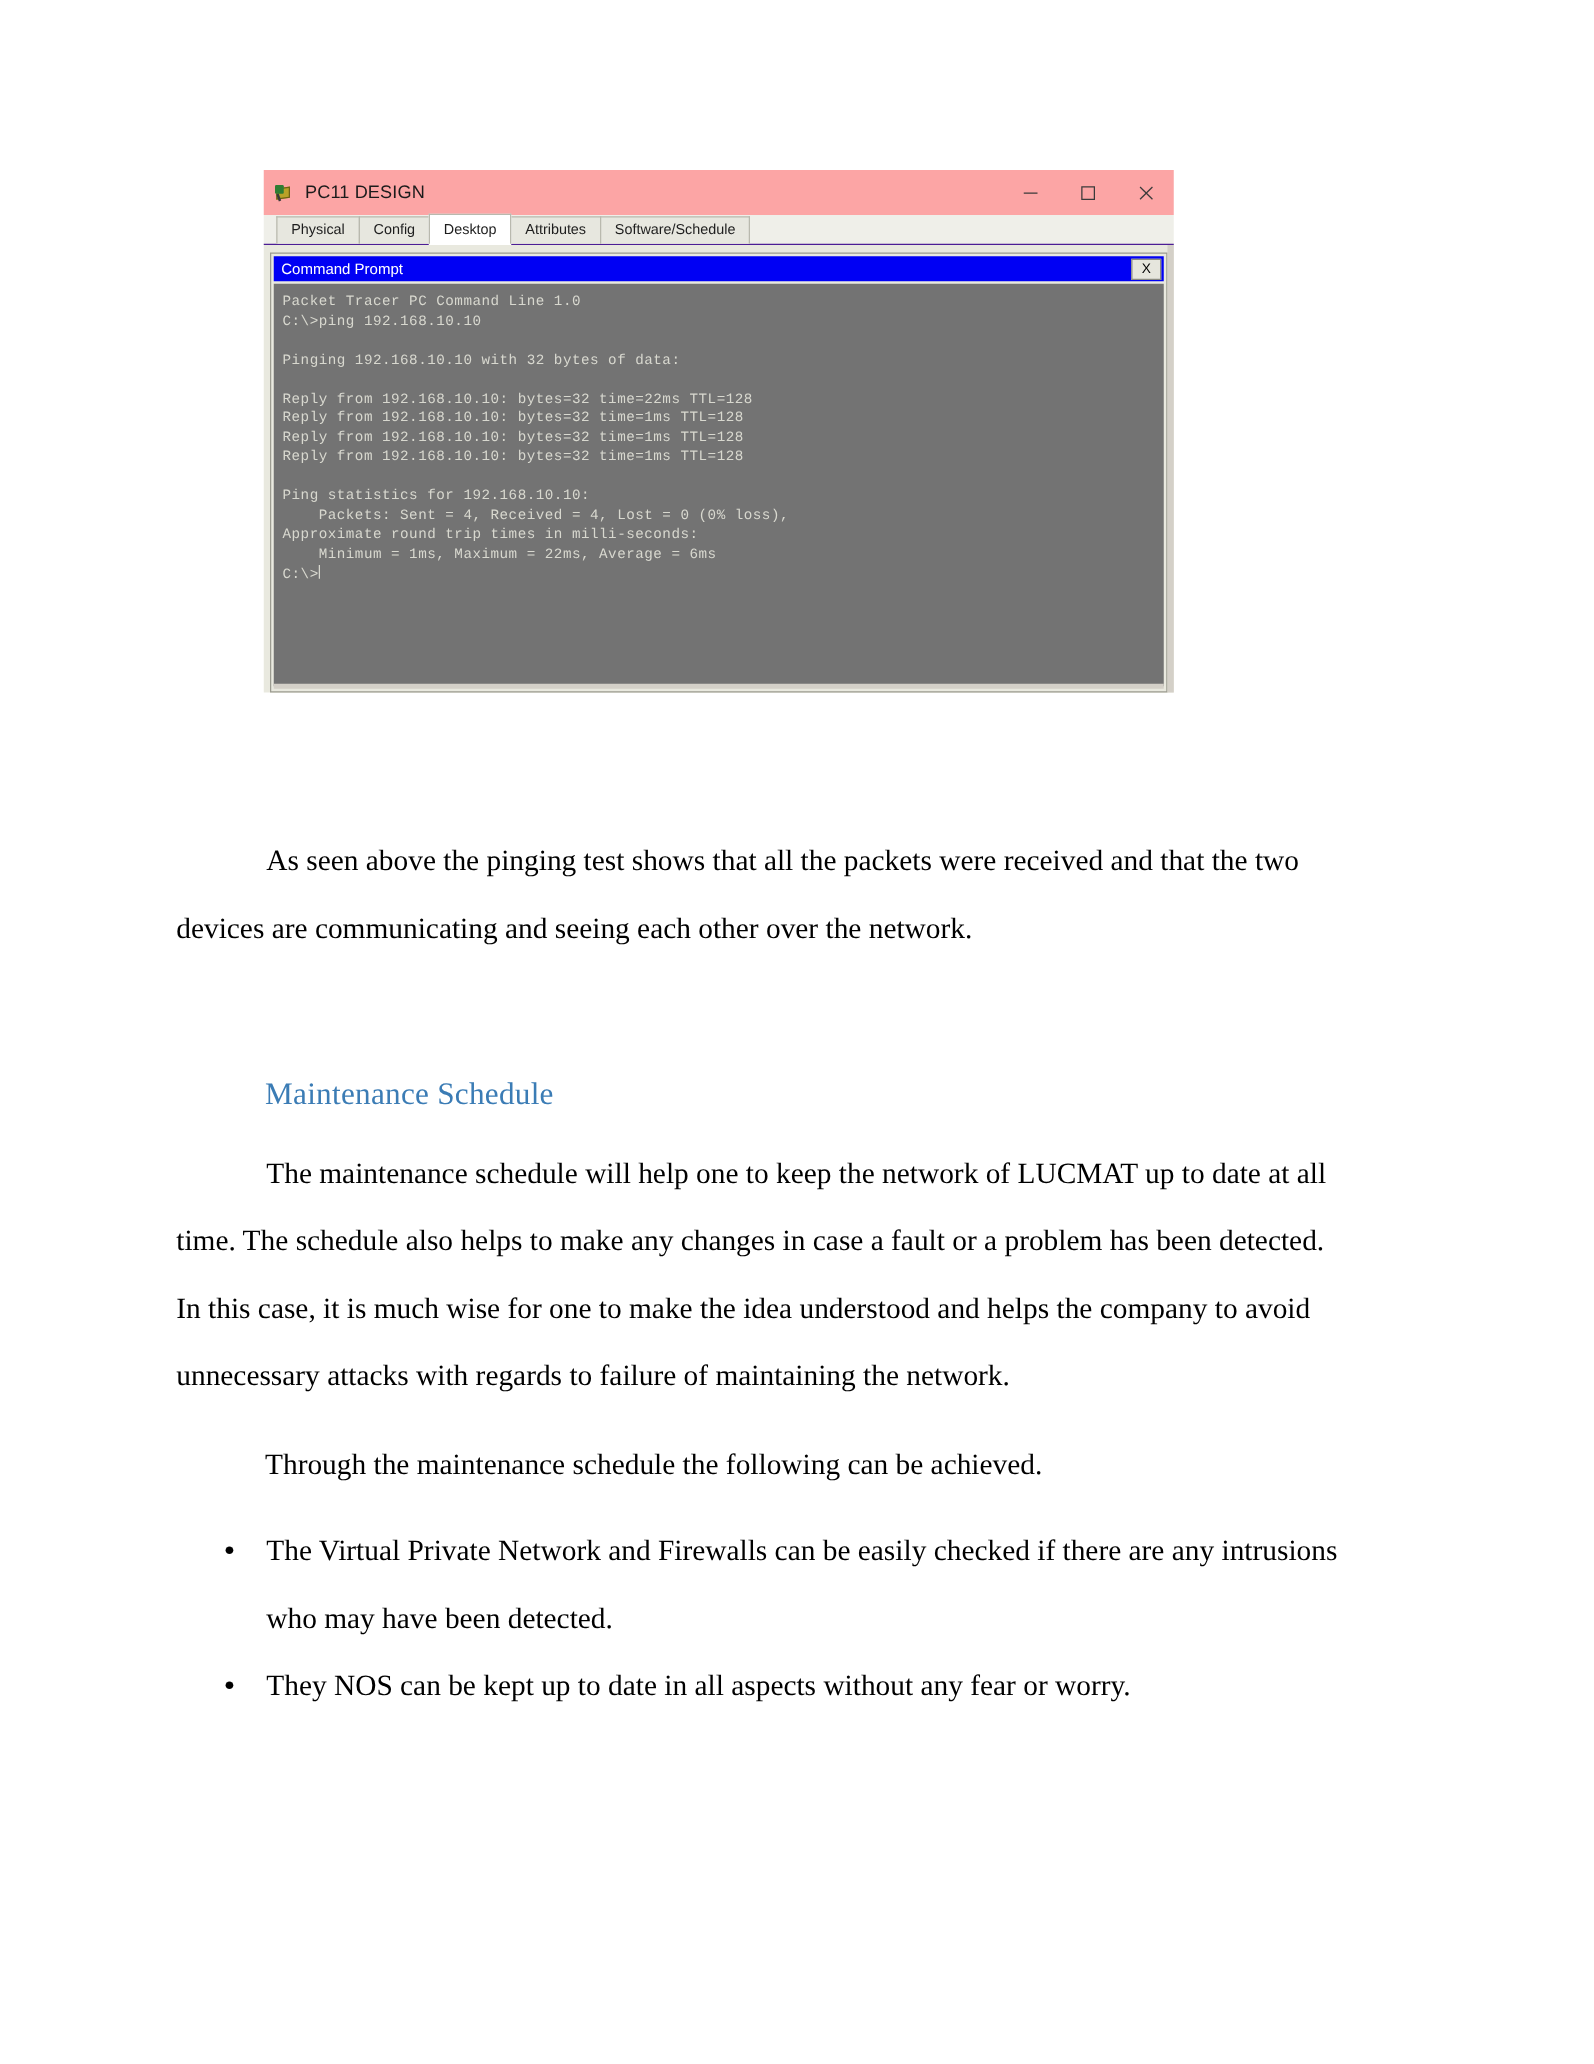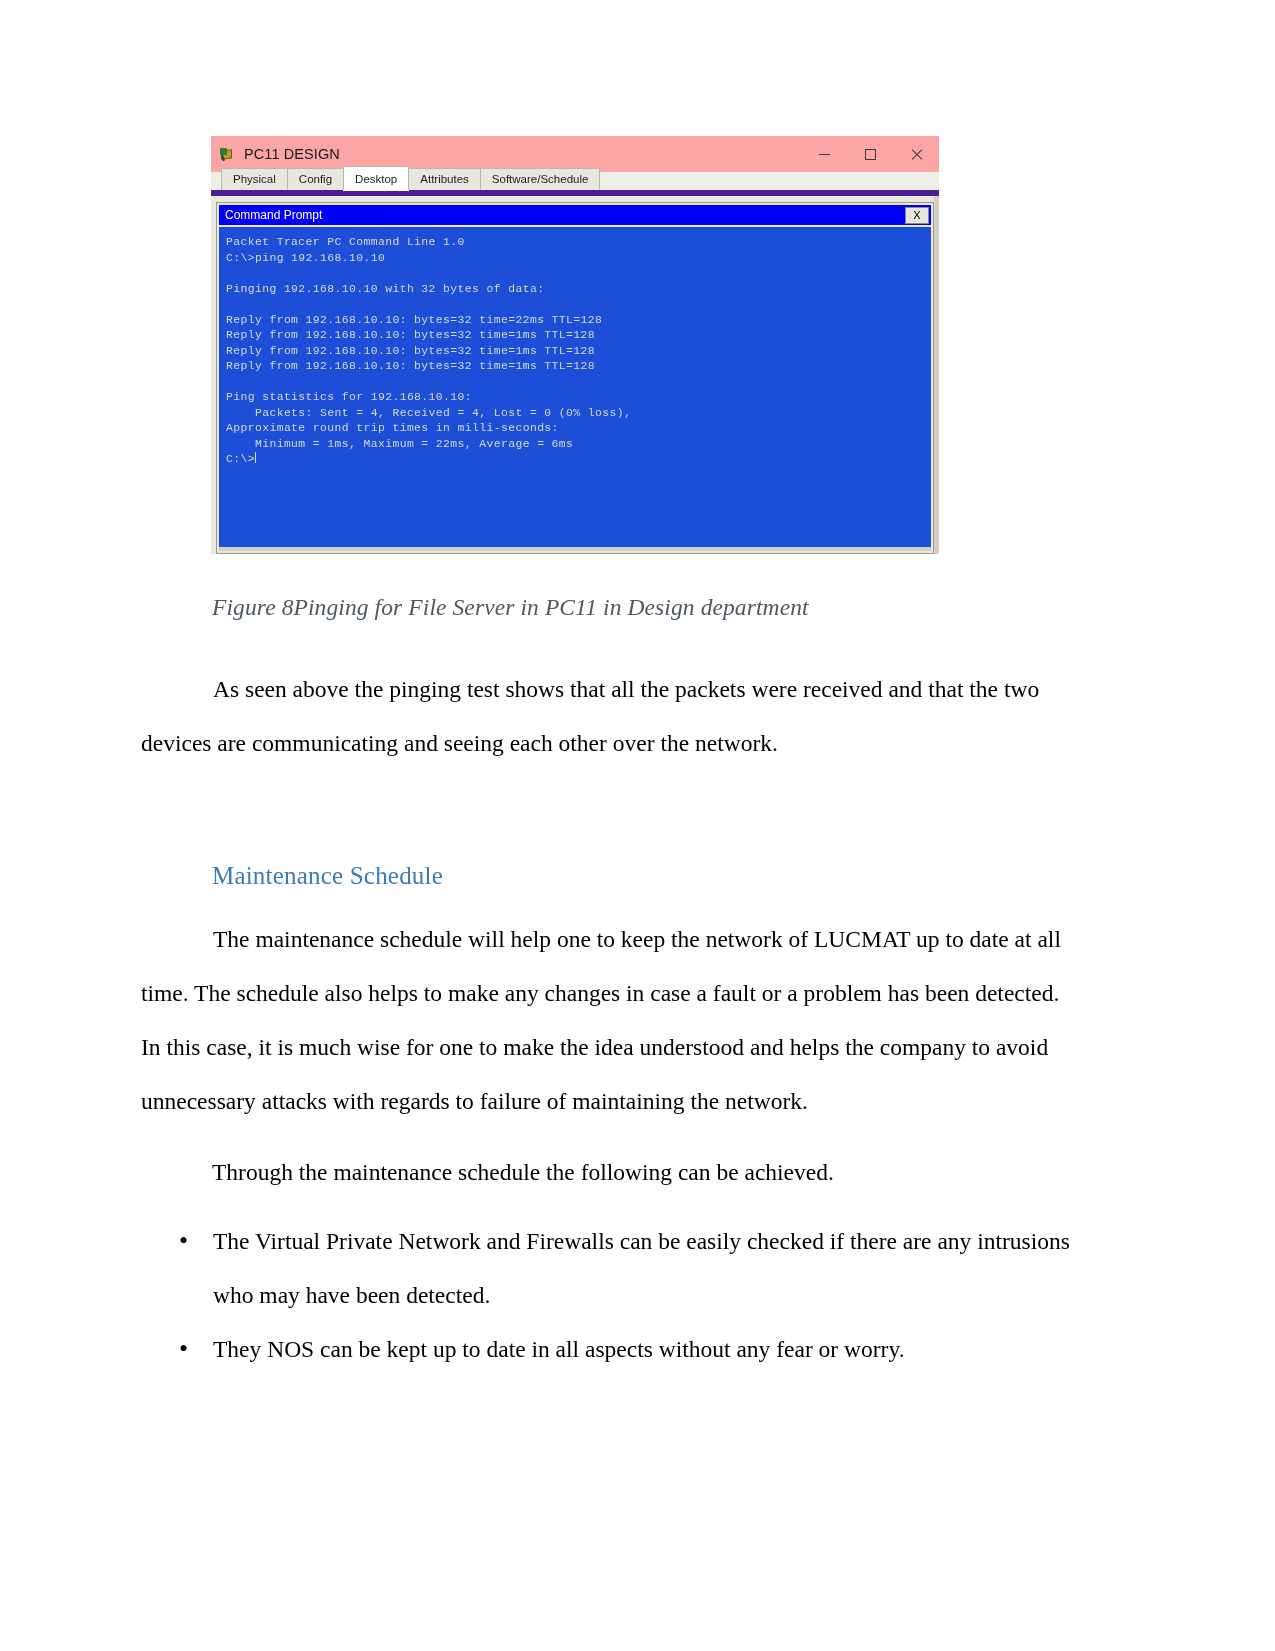--- a/index.html
+++ b/index.html
@@ -121,21 +121,21 @@
     height: 0;
     border-top: 1.5px solid #3a3a3a;
   }
   .ctl-close:before { transform: rotate(45deg); }
   .ctl-close:after  { transform: rotate(-45deg); }
 
   
   .tab-strip {
     height: 24px;
     background: #efefe9;
-    border-bottom: 6px solid #4c1d95;
+    border-bottom: 1px solid #4c1d95;
     display: flex;
     align-items: flex-end;
     padding-left: 10px;
     box-sizing: border-box;
   }
   .tab {
     font-size: 11.5px;
     color: #1d1d1d;
     padding: 3px 11px 4px 11px;
     border: 1px solid #b9b9ae;
@@ -199,21 +199,21 @@
     text-align: center;
     color: #000;
     font-family: "Liberation Sans", sans-serif;
   }
   .cmd-body {
     position: absolute;
     left: 2px;
     top: 24px;
     width: 712px;
     height: 322px;
-    background: #1d4ed8;
+    background: #737373;
     box-sizing: border-box;
     padding: 8px 6px 0 7px;
     overflow: hidden;
   }
   .cmd-text {
     color: #d8d8cf;
     font-family: "Liberation Mono", monospace;
     font-size: 11.4px;
     line-height: 15.5px;
     white-space: pre;
@@ -396,21 +396,20 @@
           </div>
 
           <div class="cmd-scroll-x"></div>
         </div>
         <div class="panel-scroll-y"></div>
       </div>
 
     </div>
   </div>
 
-  <div class="caption">Figure 8Pinging for File Server in PC11 in Design department</div>
 
   <p class="body para1">As seen above the pinging test shows that all the packets were received and that the two devices are communicating and seeing each other over the network.</p>
 
   <div class="heading">Maintenance Schedule</div>
 
   <p class="body para2">The maintenance schedule will help one to keep the network of LUCMAT up to date at all time. The schedule also helps to make any changes in case a fault or a problem has been detected. In this case, it is much wise for one to make the idea understood and helps the company to avoid unnecessary attacks with regards to failure of maintaining the network.</p>
 
   <p class="body para3">Through the maintenance schedule the following can be achieved.</p>
 
   <ul class="bullets">

